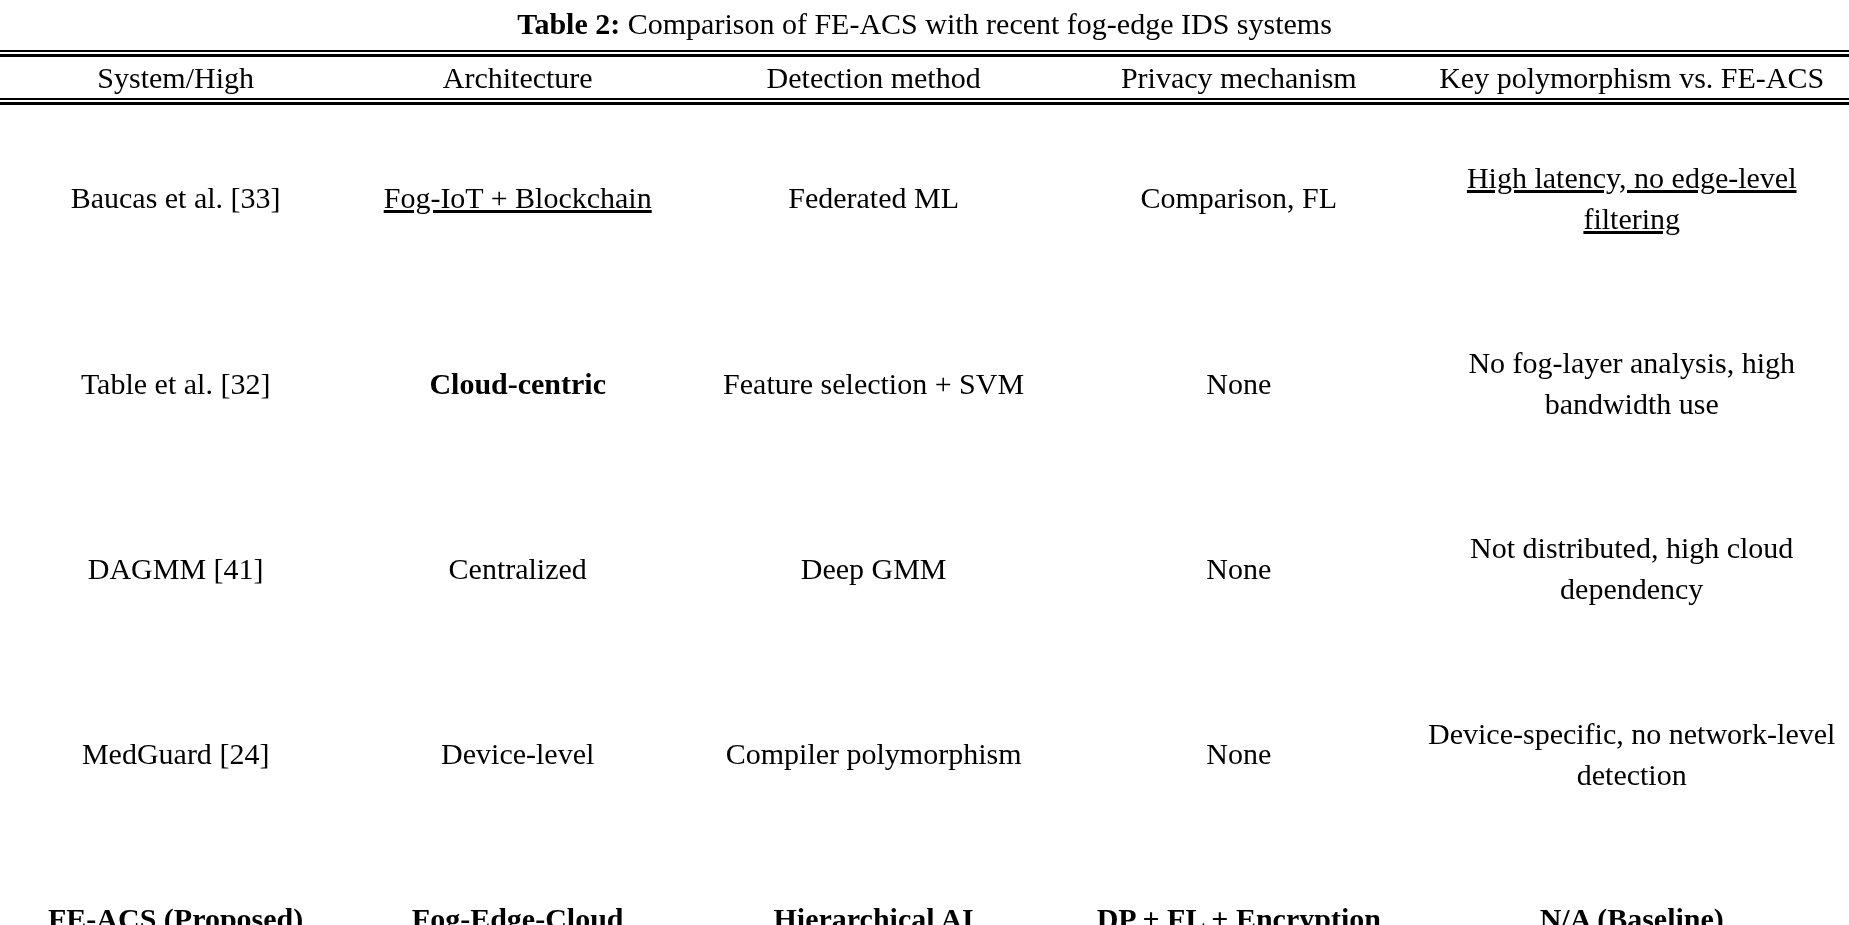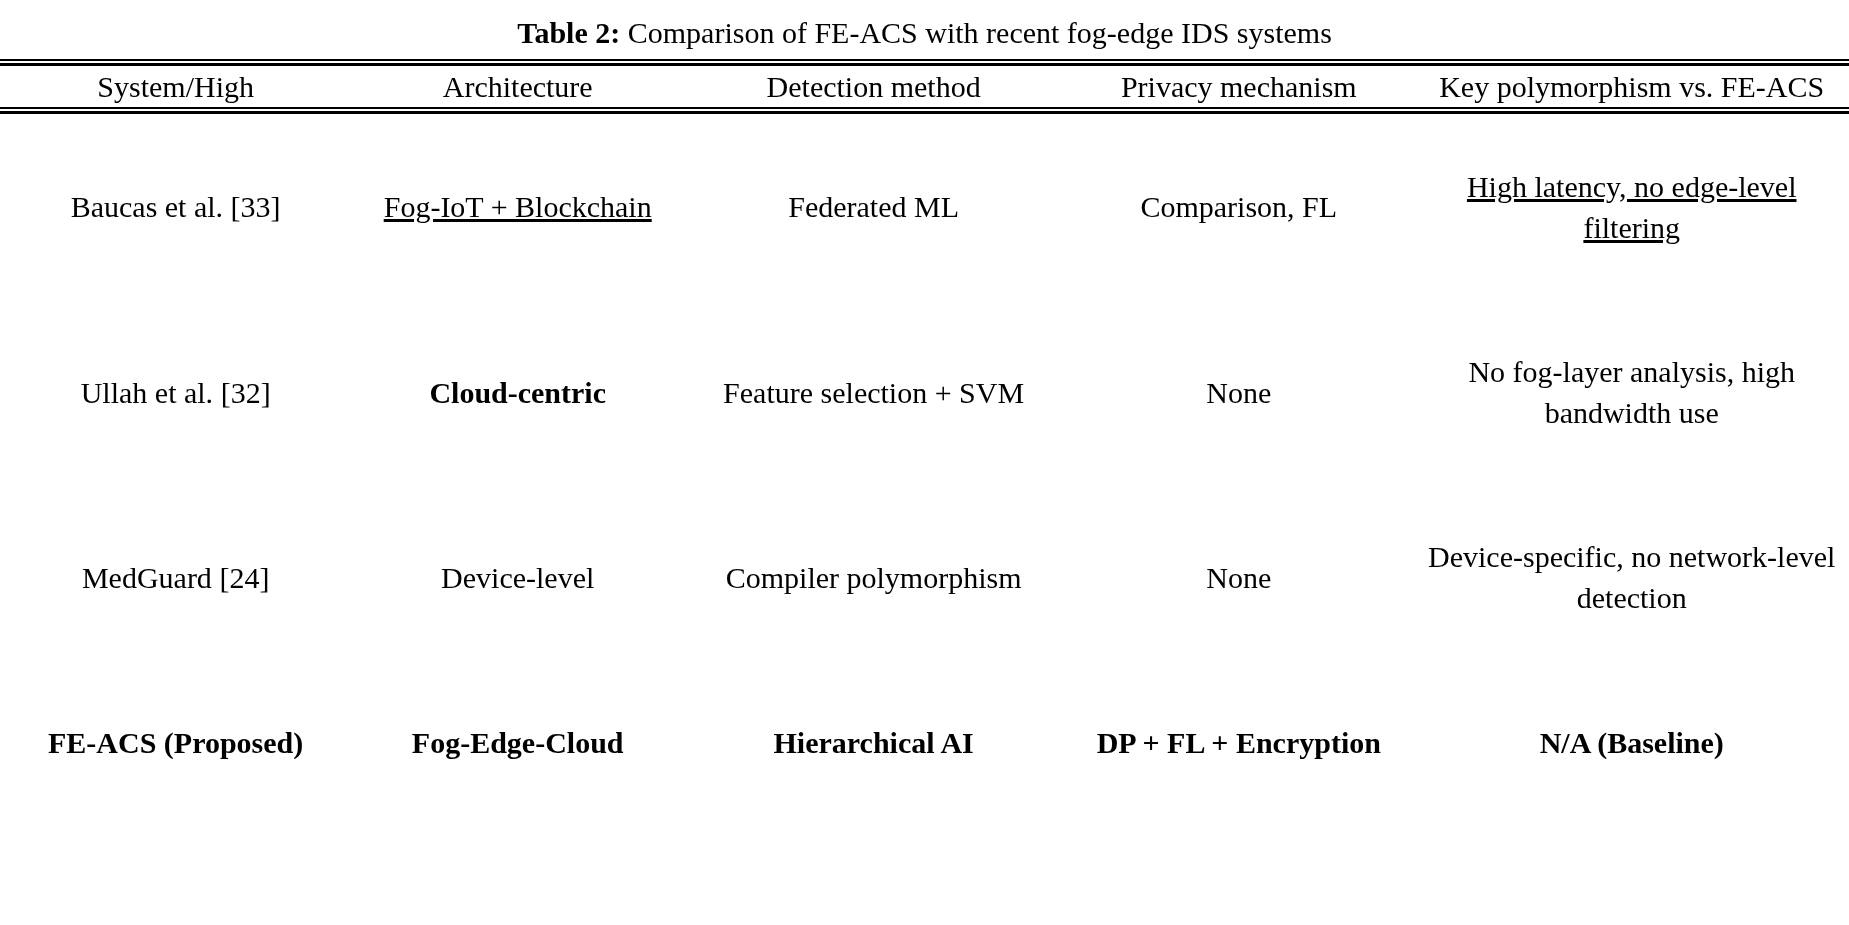--- a/index.html
+++ b/index.html
@@ -12,21 +12,20 @@
     height: 925px;
     font-family: "Liberation Serif", "DejaVu Serif", serif;
     color: #000000;
     overflow: hidden;
   }
   .page {
     width: 1849px;
     height: 825px;
     position: relative;
     box-sizing: border-box;
-    margin-top: 9px;
   }
 
   
   .caption {
     text-align: center;
     font-size: 30px;
     line-height: 40px;
     padding-top: 4px;
     padding-bottom: 6px;
     white-space: nowrap;
@@ -139,25 +138,32 @@
     </colgroup>
     <tbody>
       <tr>
         <td style="padding-top: 51.7px; padding-bottom: 51.7px;"><span>Baucas et al.</span> [<span class="cite-num">33</span>]</td>
         <td style="padding-top: 51.7px; padding-bottom: 51.7px; text-decoration: underline;">Fog-IoT + Blockchain</td>
         <td style="padding-top: 51.7px; padding-bottom: 51.7px;">Federated ML</td>
         <td style="padding-top: 51.7px; padding-bottom: 51.7px;">Comparison, FL</td>
         <td style="padding-top: 51.7px; padding-bottom: 51.7px; text-decoration: underline;">High latency, no edge-level filtering</td>
       </tr>
       <tr>
-        <td style="padding-top: 51.7px; padding-bottom: 51.7px;"><span>Ullah et al.</span> [<span class="cite-num">32</span>]</td>
+        <td style="padding-top: 51.7px; padding-bottom: 51.7px;"><span>Table et al.</span> [<span class="cite-num">32</span>]</td>
         <td style="padding-top: 51.7px; padding-bottom: 51.7px; font-weight: bold;">Cloud-centric</td>
         <td style="padding-top: 51.7px; padding-bottom: 51.7px;">Feature selection + SVM</td>
         <td style="padding-top: 51.7px; padding-bottom: 51.7px;">None</td>
         <td style="padding-top: 51.7px; padding-bottom: 51.7px;">No fog-layer analysis, high bandwidth use</td>
+      </tr>
+      <tr>
+        <td style="padding-top: 51.7px; padding-bottom: 51.7px;"><span>DAGMM</span> [<span class="cite-num">41</span>]</td>
+        <td style="padding-top: 51.7px; padding-bottom: 51.7px;">Centralized</td>
+        <td style="padding-top: 51.7px; padding-bottom: 51.7px;">Deep GMM</td>
+        <td style="padding-top: 51.7px; padding-bottom: 51.7px;">None</td>
+        <td style="padding-top: 51.7px; padding-bottom: 51.7px;">Not distributed, high cloud dependency</td>
       </tr>
       <tr>
         <td style="padding-top: 51.7px; padding-bottom: 51.7px;"><span>MedGuard</span> [<span class="cite-num">24</span>]</td>
         <td style="padding-top: 51.7px; padding-bottom: 51.7px;">Device-level</td>
         <td style="padding-top: 51.7px; padding-bottom: 51.7px;">Compiler polymorphism</td>
         <td style="padding-top: 51.7px; padding-bottom: 51.7px;">None</td>
         <td style="padding-top: 51.7px; padding-bottom: 51.7px;">Device-specific, no network-level detection</td>
       </tr>
       <tr class="final-row">
         <td style="padding-top: 51.7px; padding-bottom: 51.7px;">FE-ACS (Proposed)</td>

